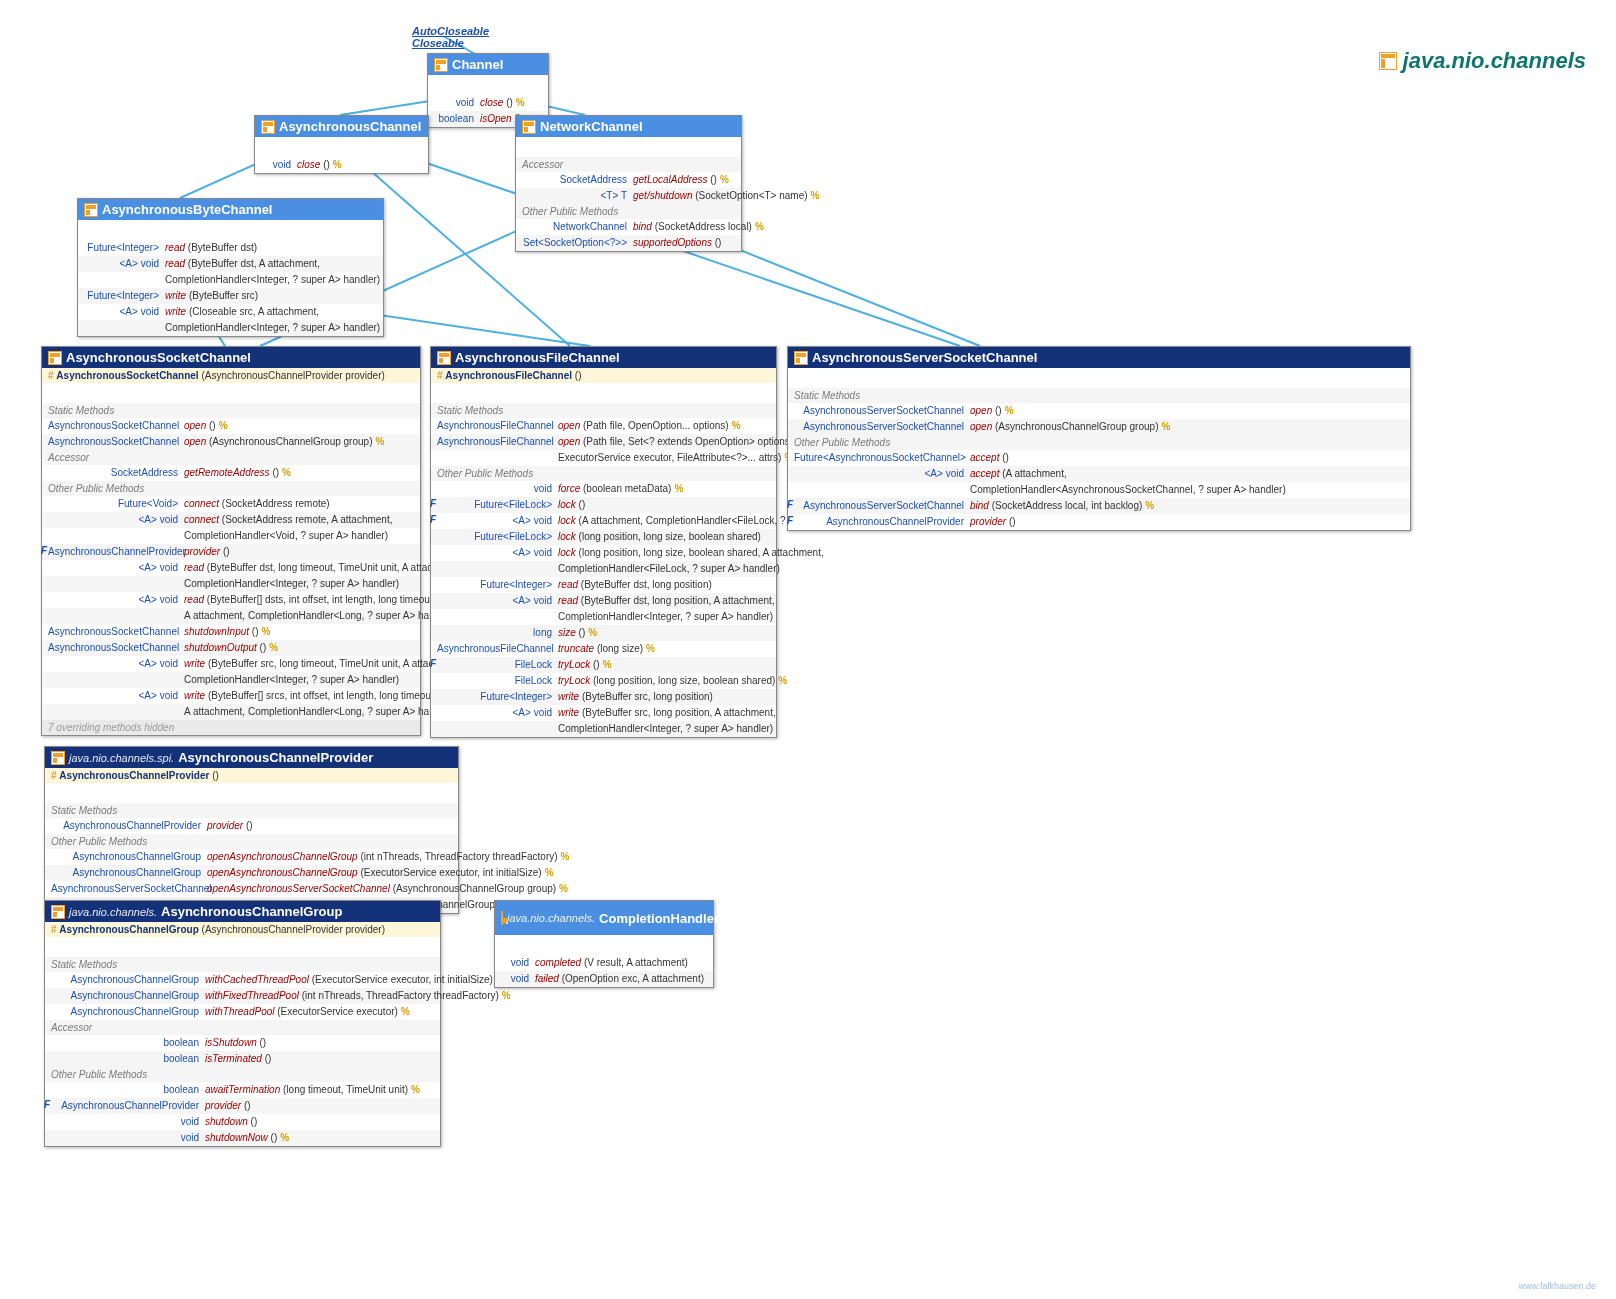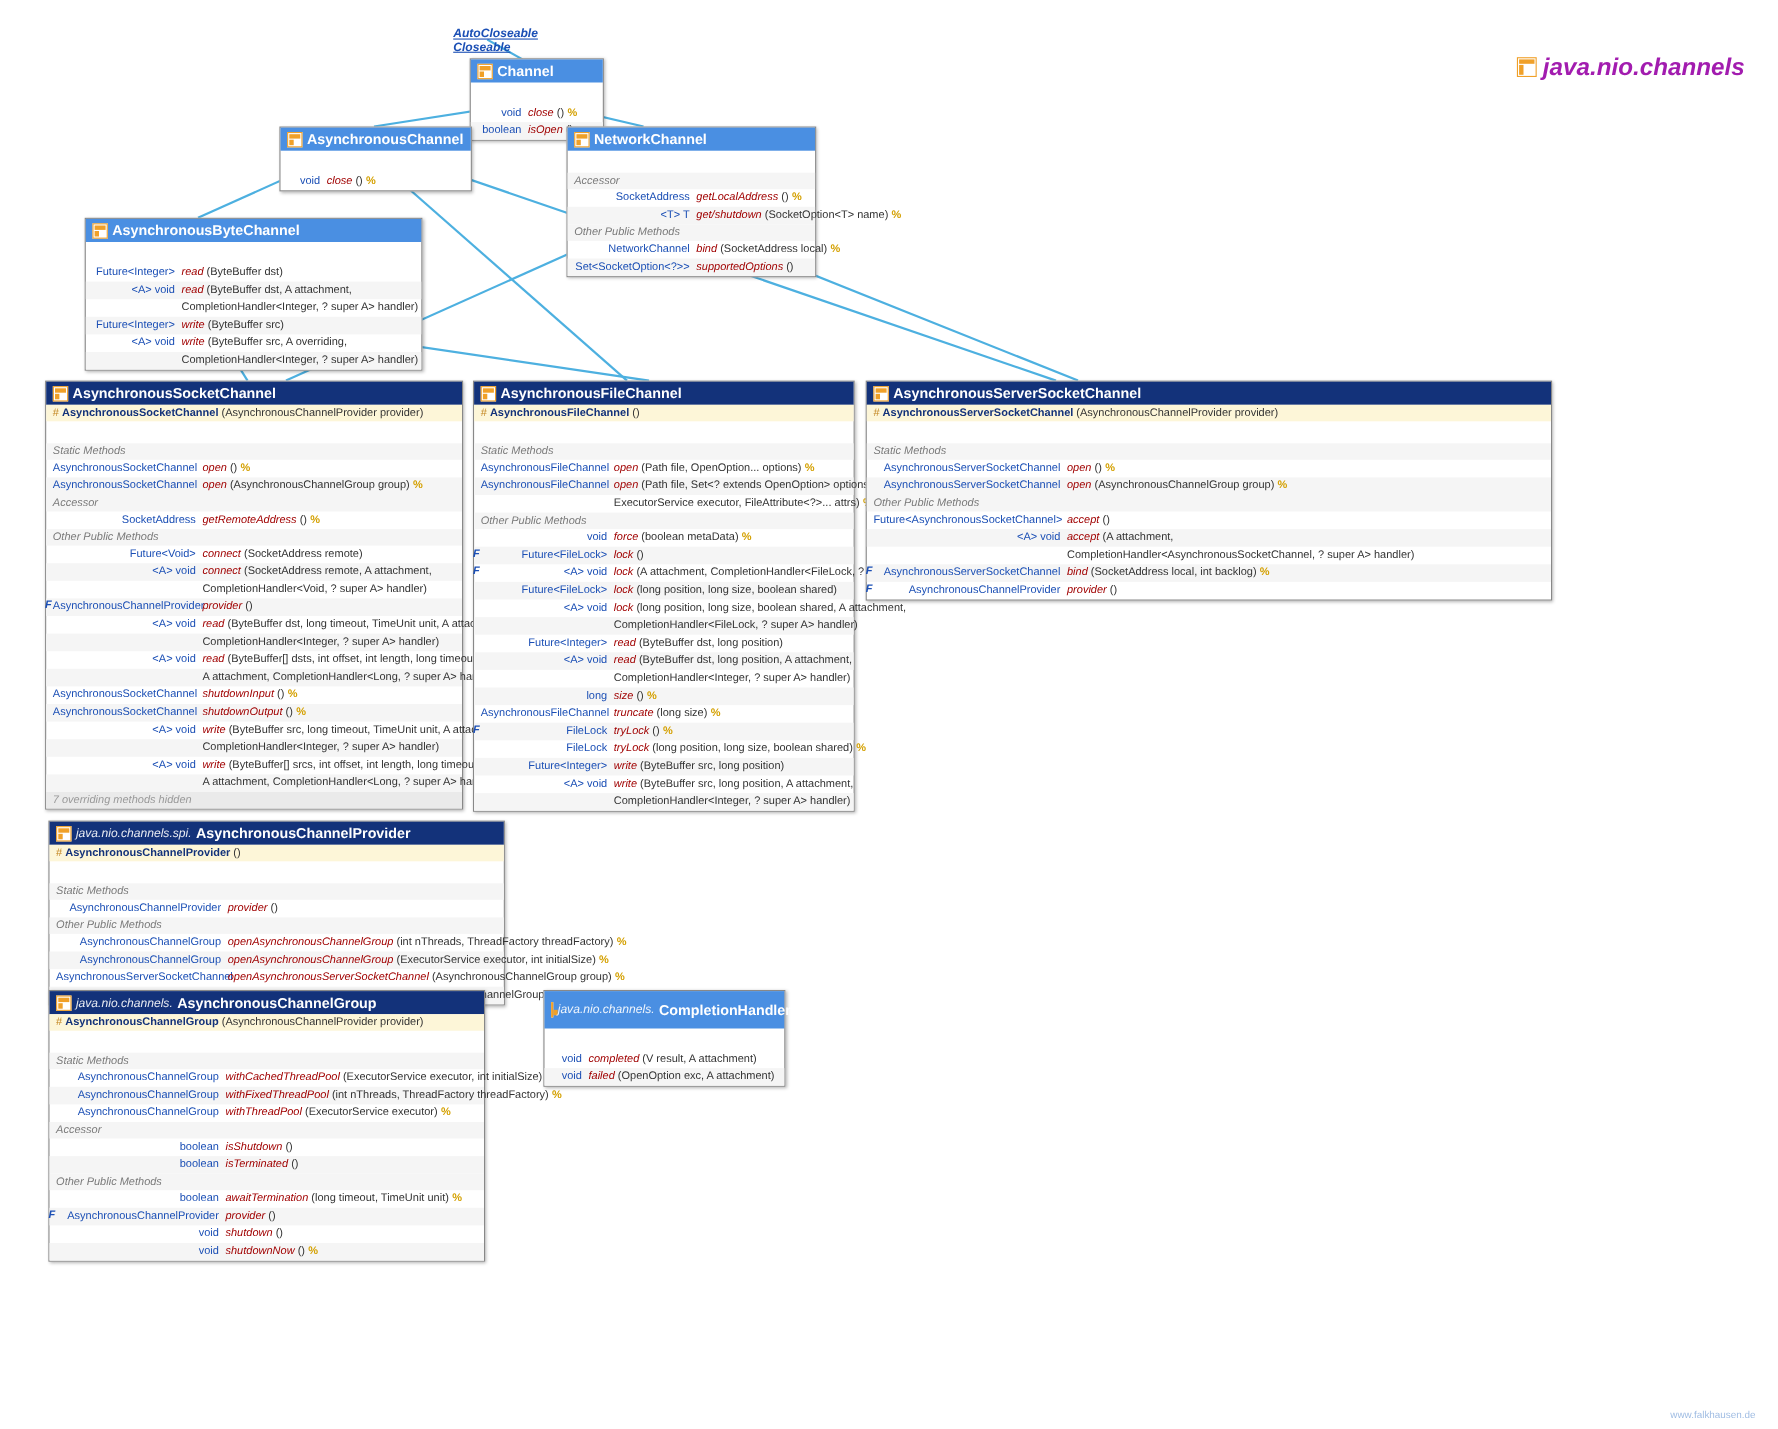--- a/index.html
+++ b/index.html
@@ -109,21 +109,21 @@
     padding: 2px 6px;
     background: #eaeaea;
   }
   .title-right {
     position: absolute;
     right: 30px;
     top: 48px;
     font-size: 22px;
     font-weight: bold;
     font-style: italic;
-    color: #a21caf;
+    color: #0f766e;
     display: flex;
     align-items: center;
     gap: 6px;
   }
   .title-right .ico { width: 18px; height: 18px; }
   .anchors {
     position: absolute;
     font-size: 11px;
     font-weight: bold;
     font-style: italic;
@@ -255,21 +255,21 @@
       <div class="row ">
         <span class="ret" style="width:75px"></span>
         <span class="args">CompletionHandler&lt;Integer, ? super A&gt; handler)</span>
       </div>
       <div class="row alt" style="position:relative">
         <span class="ret" style="width:75px">Future&lt;Integer&gt;</span>
         <span><span class="method">write</span> <span class="args">(ByteBuffer src)</span></span>
       </div>
       <div class="row " style="position:relative">
         <span class="ret" style="width:75px">&lt;A&gt; void</span>
-        <span><span class="method">write</span> <span class="args">(ByteBuffer src, A overriding,</span></span>
+        <span><span class="method">write</span> <span class="args">(Closeable src, A attachment,</span></span>
       </div>
       <div class="row alt">
         <span class="ret" style="width:75px"></span>
         <span class="args">CompletionHandler&lt;Integer, ? super A&gt; handler)</span>
       </div>
     </div>
 </div>
 
 <div class="box" style="left:41px; top:346px; width:378px;">
   <div class="hdr hdr-class">
@@ -463,25 +463,20 @@
         <span class="args">CompletionHandler&lt;Integer, ? super A&gt; handler)</span>
       </div>
     </div>
 </div>
 
 <div class="box" style="left:787px; top:346px; width:622px;">
   <div class="hdr hdr-class">
     <span class="ico"></span>
     <span>AsynchronousServerSocketChannel</span>
   </div>
-  <div class="constr">
-    <span class="pfx">#</span>
-    <span class="nm">AsynchronousServerSocketChannel</span>
-    <span class="args">(AsynchronousChannelProvider provider)</span>
-  </div>
   <div class="content">
       <div class="sect">Static Methods</div>
       <div class="row " style="position:relative">
         <span class="ret" style="width:170px">AsynchronousServerSocketChannel</span>
         <span><span class="method">open</span> <span class="args">()</span></span>
         <span class="thr">%</span>
       </div>
       <div class="row alt" style="position:relative">
         <span class="ret" style="width:170px">AsynchronousServerSocketChannel</span>
         <span><span class="method">open</span> <span class="args">(AsynchronousChannelGroup group)</span></span>

